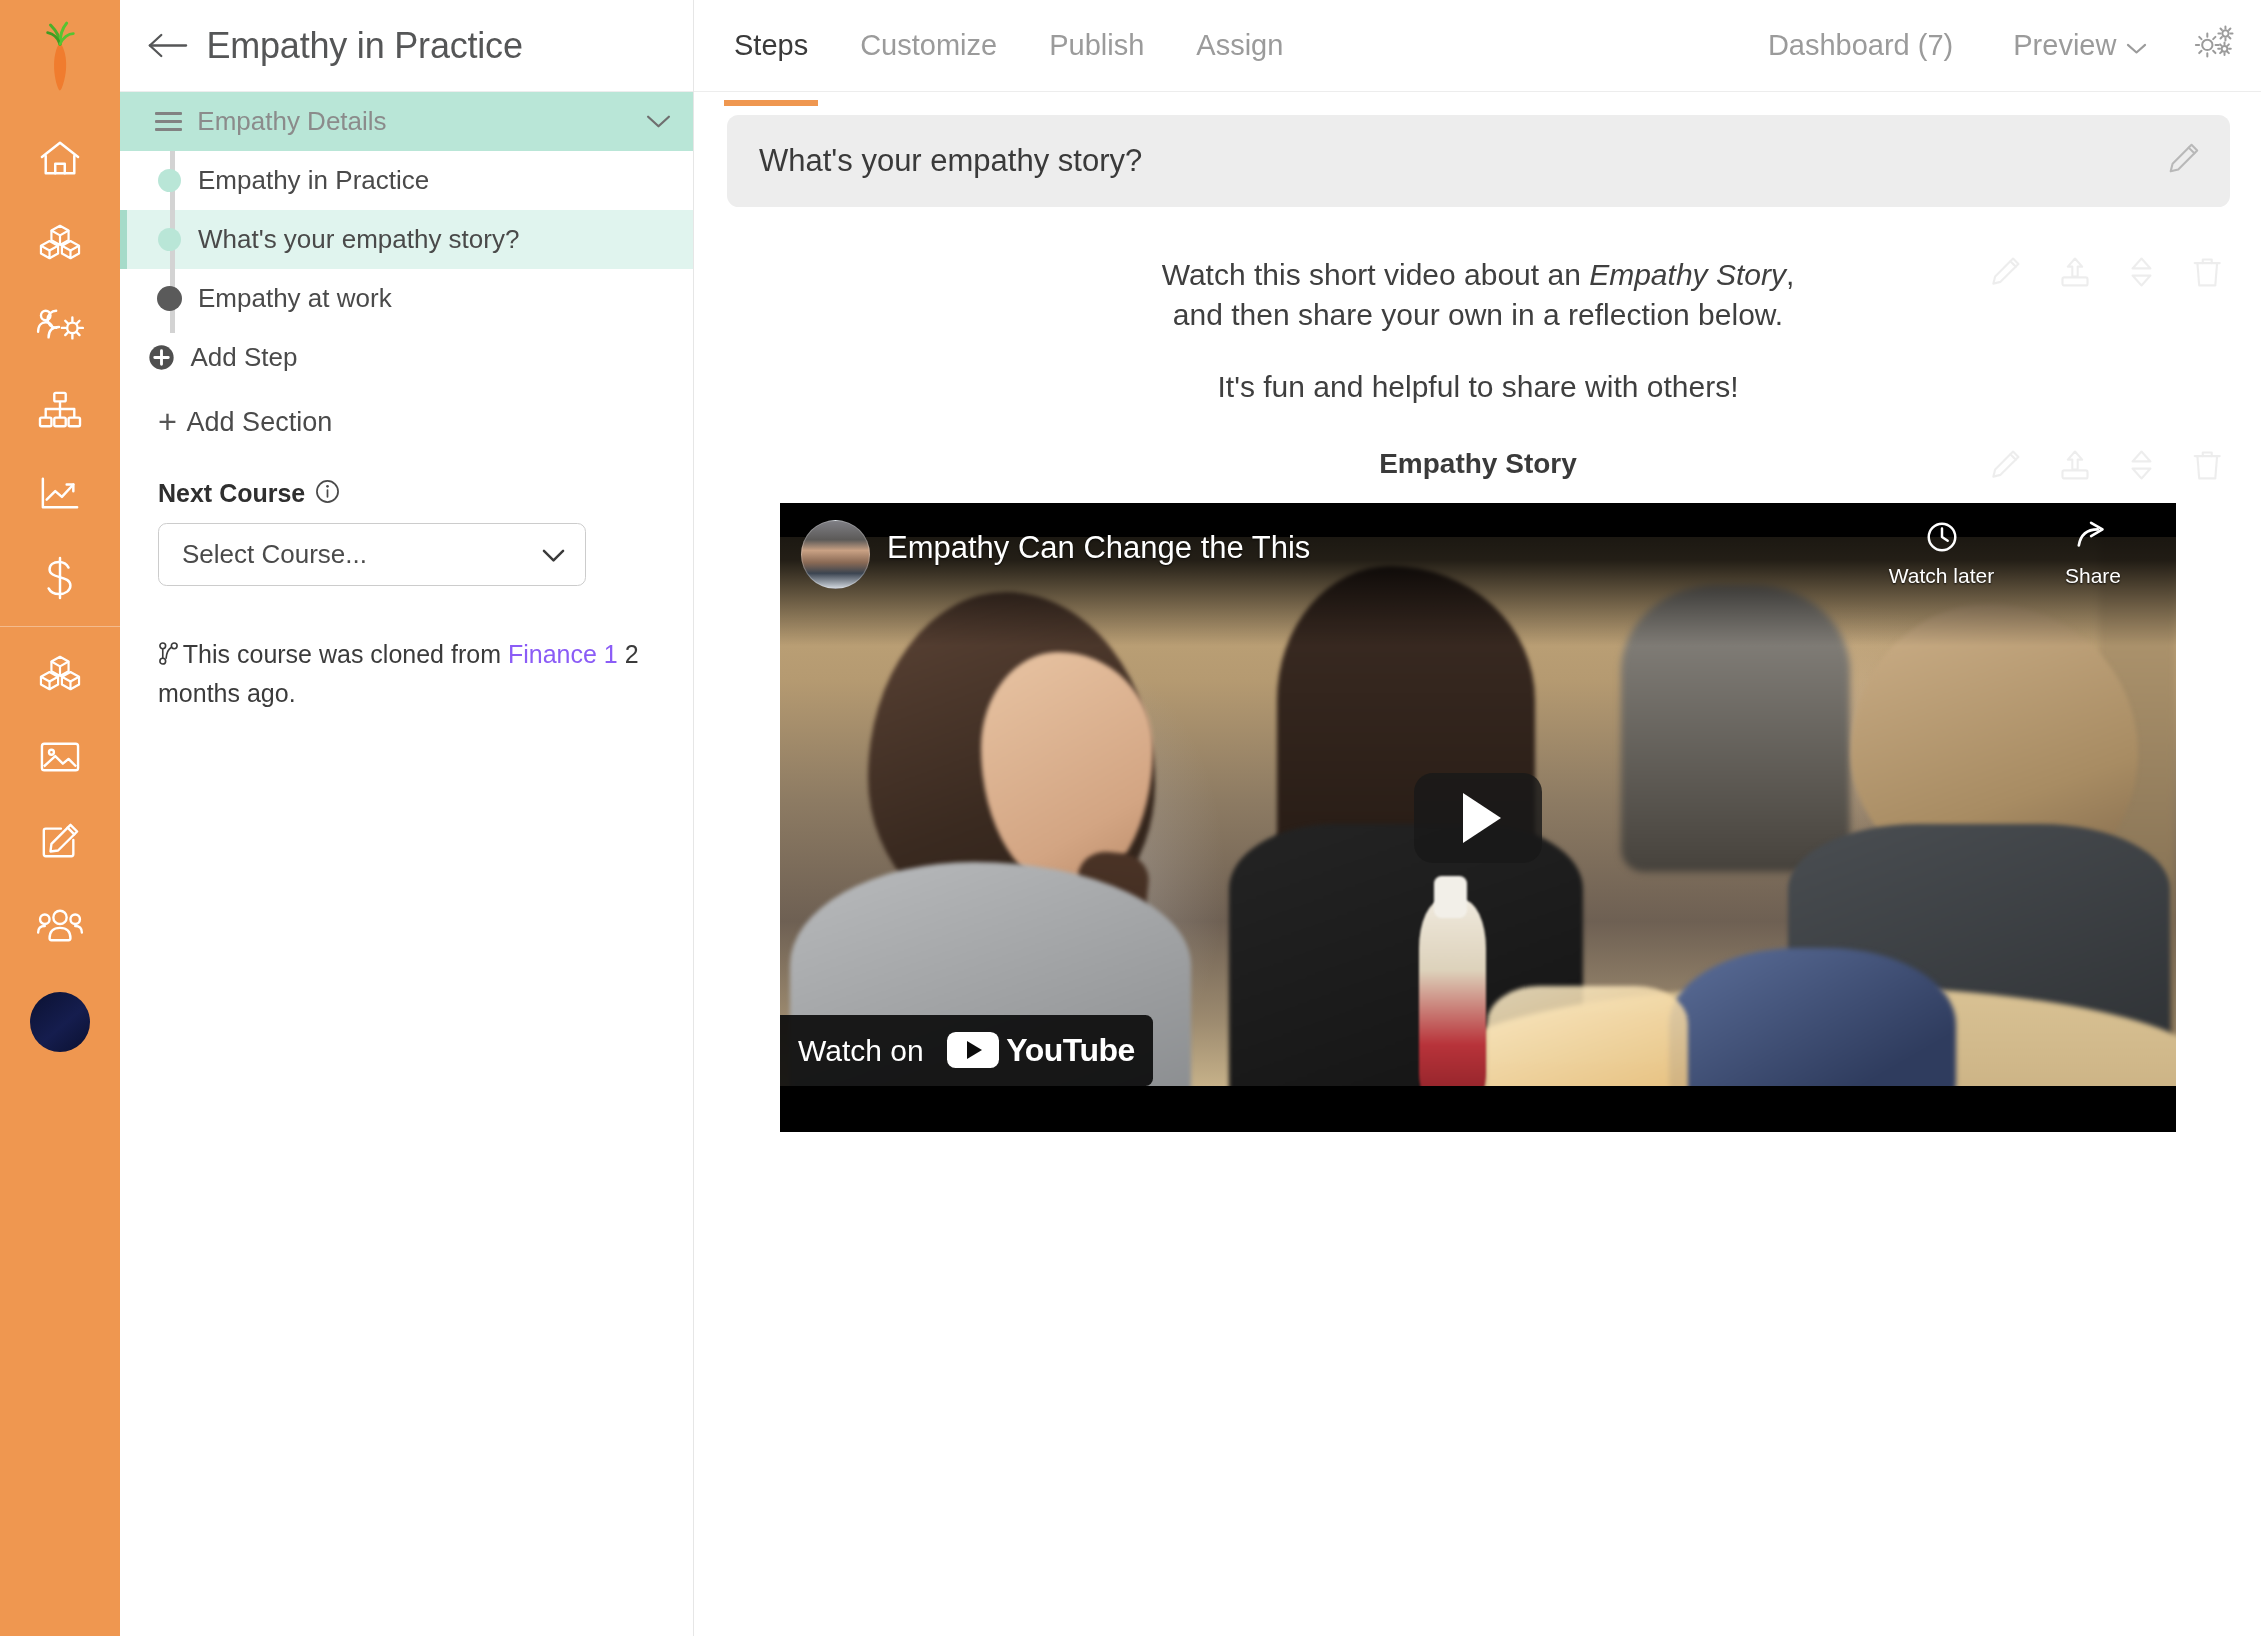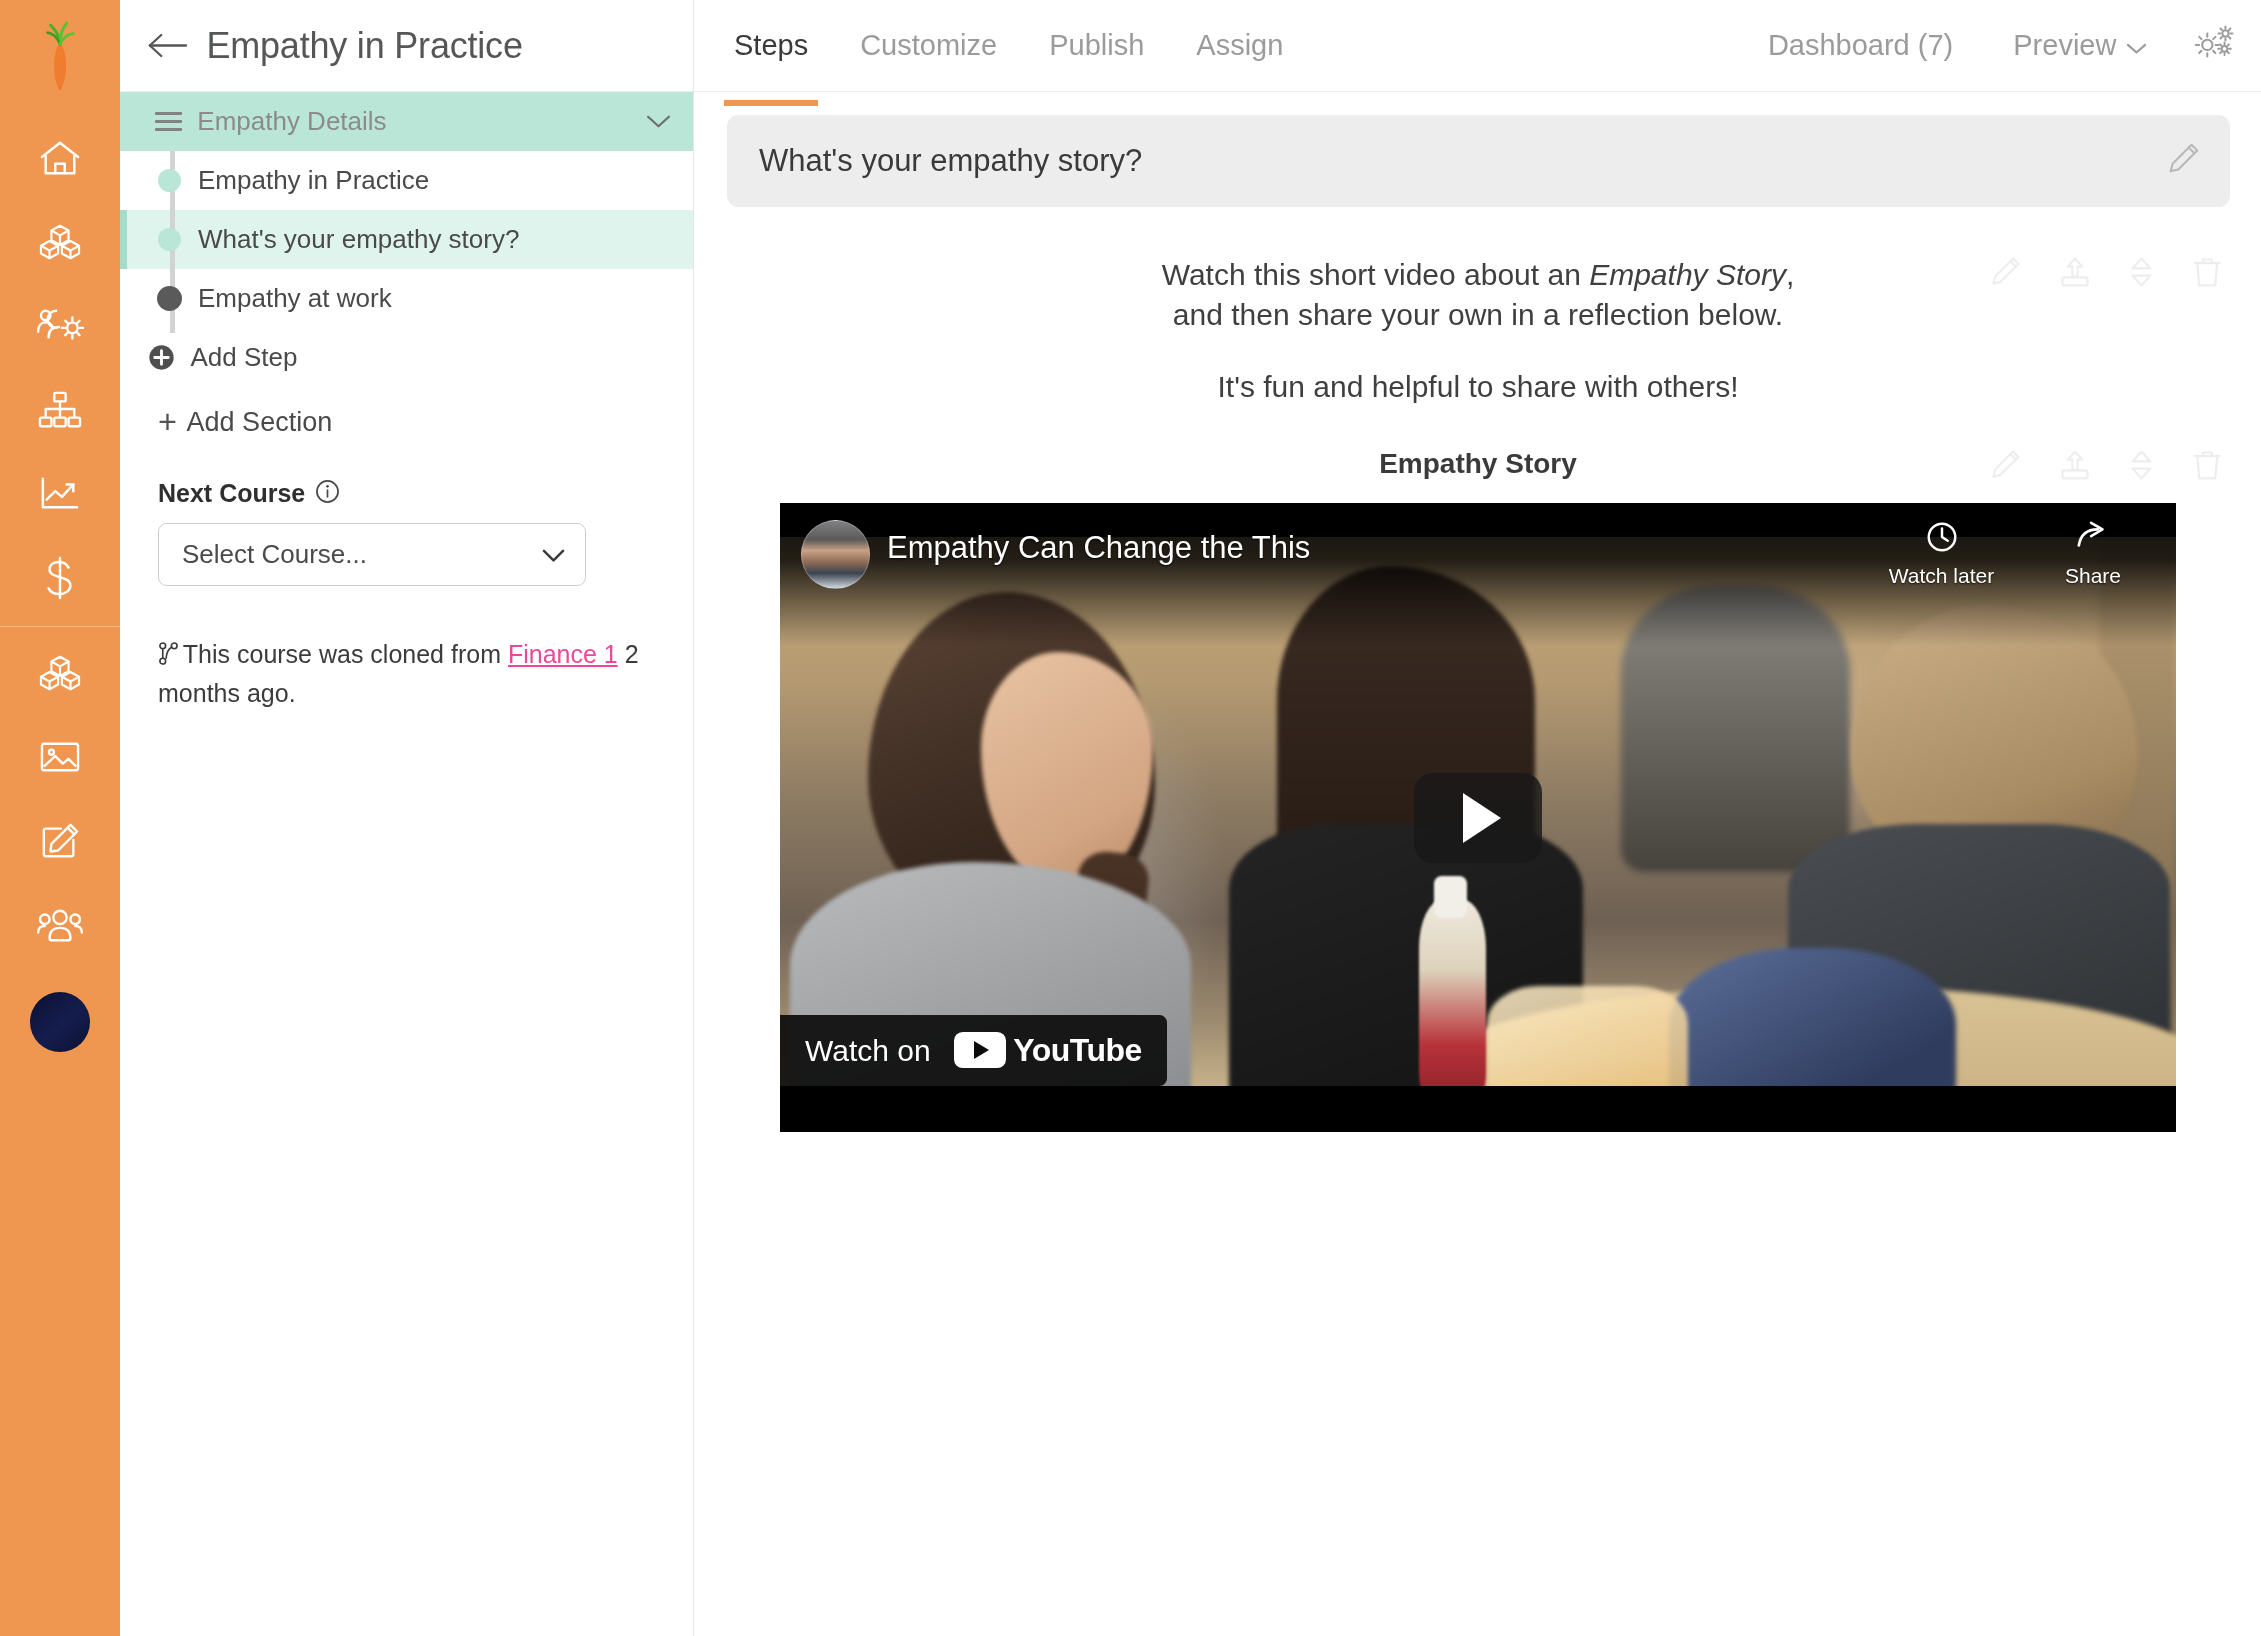--- a/index.html
+++ b/index.html
@@ -104,21 +104,21 @@
     display: flex; align-items: center; justify-content: space-between;
     padding: 0 19px 0 23px;
     font-size: 26px; color: #4a4a4a;
     cursor: pointer;
   }
   .clone-note {
     margin: 50px 0 0 38px; width: 488px;
     font-size: 25px; color: #3b3b3b; line-height: 1.45;
   }
   .clone-note .branch { display:inline-block; vertical-align:-2.9px; margin-right: 3.8px; }
-  .clone-link { color: #ec4899; text-decoration: underline; }
+  .clone-link { color: #8b5cf6; }
 
   
   .main { flex: 1; display: flex; flex-direction: column; background: #fff; min-width: 0; position: relative; }
   .topbar {
     height: 92px; flex: 0 0 92px;
     display: flex; align-items: center;
     border-bottom: 1px solid #ededed;
     padding: 0 25px 0 40px;
     position: relative;
   }
@@ -219,21 +219,21 @@
     display: flex; align-items: center; justify-content: center;
     z-index: 8; cursor: pointer;
   }
   .play-tri {
     width: 0; height: 0; border-left: 38px solid #fff;
     border-top: 25px solid transparent; border-bottom: 25px solid transparent;
     margin-left: 7.6px;
   }
   .yt-badge {
     position: absolute; left: 0px; bottom: 46px;
-    height: 71px; padding: 0 25px;
+    height: 71px; padding: 0 18px;
     background: rgba(12,12,12,0.92); border-radius: 0 7.6px 7.6px 0;
     display: flex; align-items: center; z-index: 8; cursor: pointer;
   }
   .yt-badge .wtxt { color: #fff; font-size: 30px; margin-right: 23px; }
   .yt-logo { display: flex; align-items: flex-start; }
   .yt-play-box {
     width: 52px; height: 36px; background: #fff; border-radius: 8.6px;
     display: flex; align-items: center; justify-content: center; margin-right: 7.6px;
   }
   .yt-play-tri { width:0;height:0;border-left:15.3px solid #0c0c0c;border-top:9.6px solid transparent;border-bottom:9.6px solid transparent; margin-left:3.8px;}

